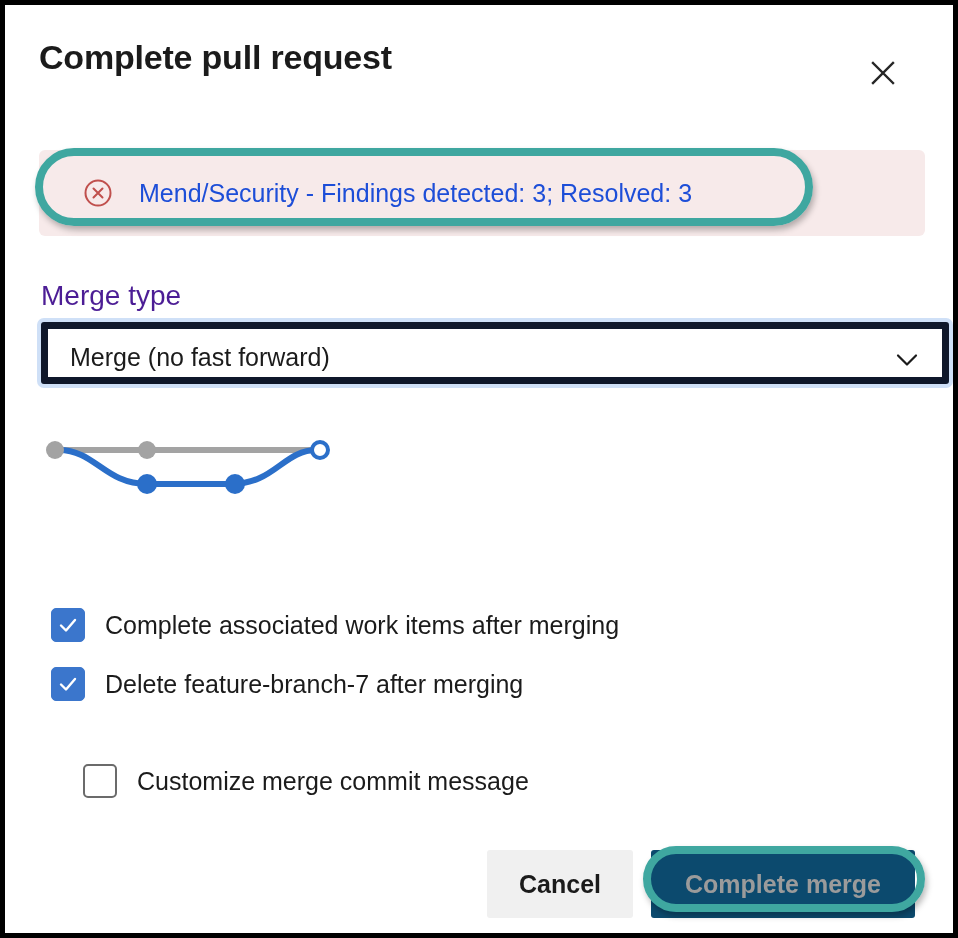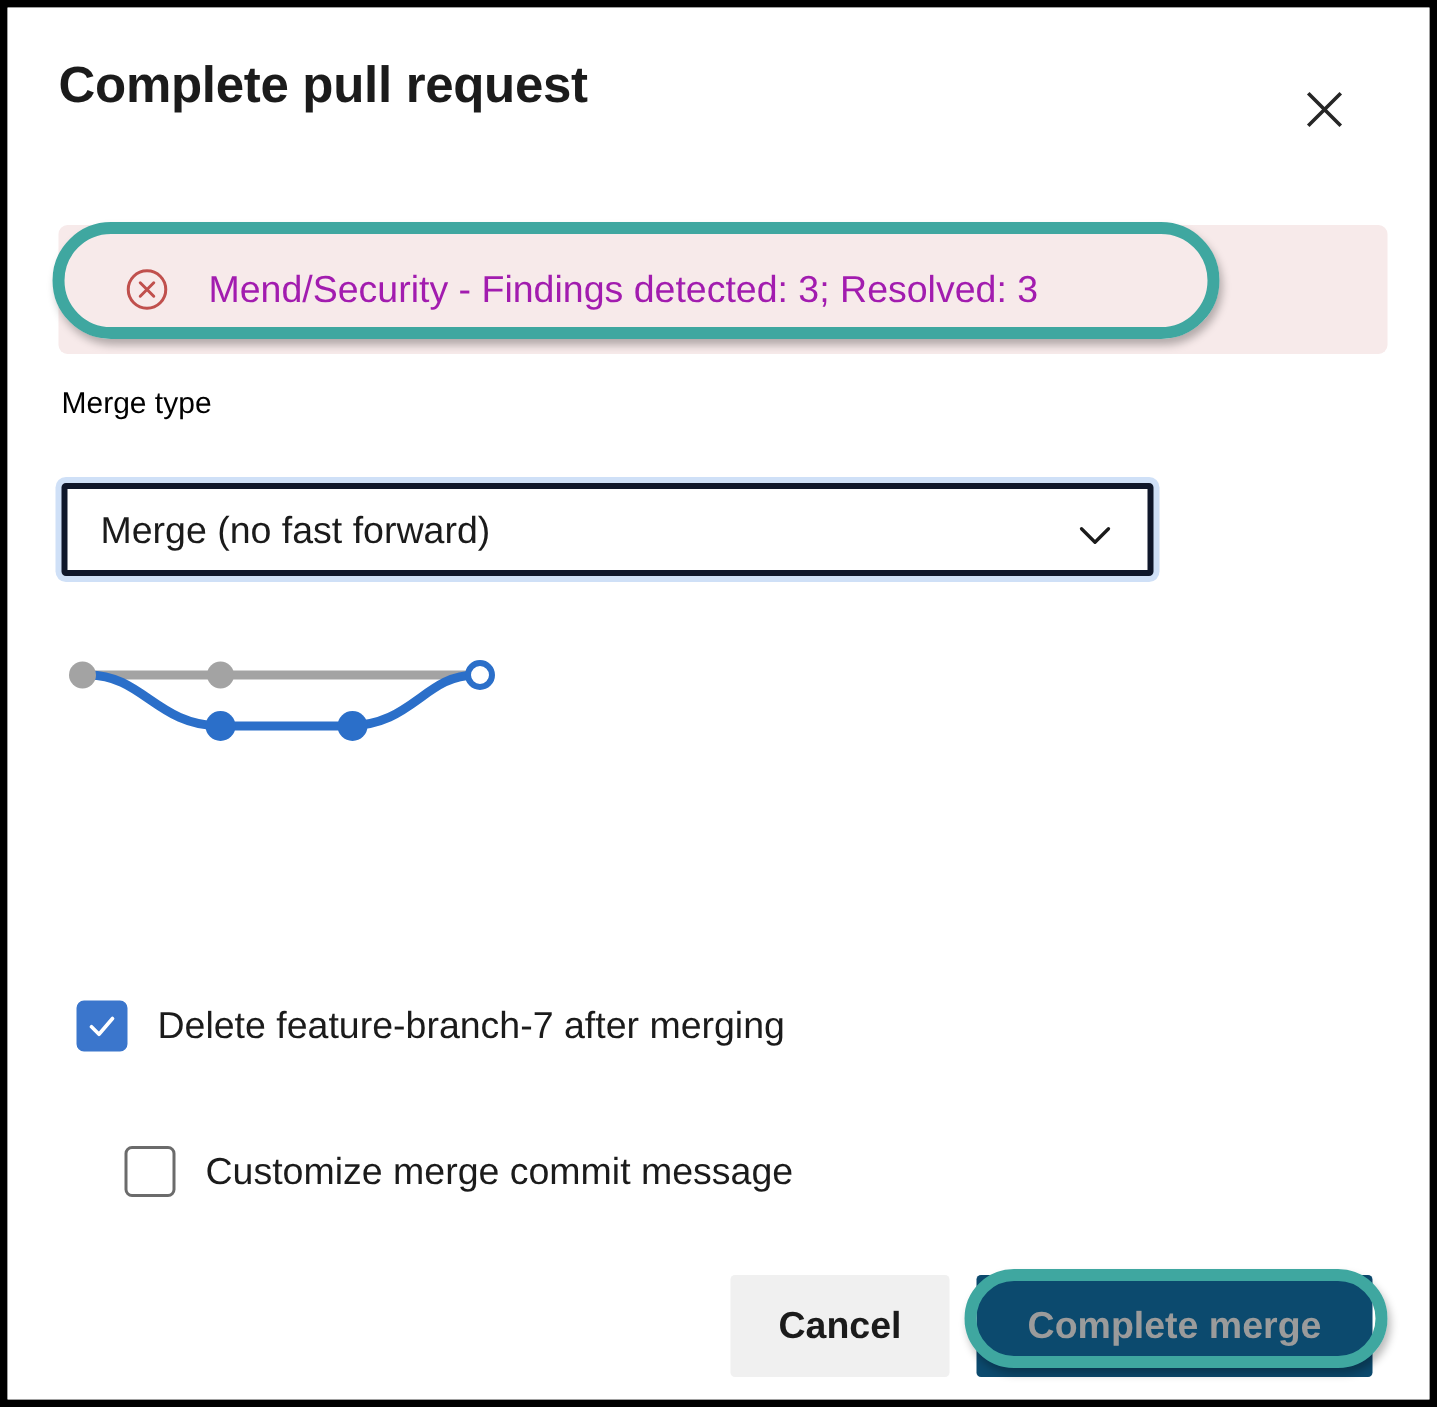--- a/index.html
+++ b/index.html
@@ -67,21 +67,21 @@
     left: 44px;
     top: 28px;
     width: 30px;
     height: 30px;
   }
   .error-text {
     position: absolute;
     left: 100px;
     top: 26px;
     font-size: 25px;
-    color: #a21caf;
+    color: #1d4ed8;
     line-height: 34px;
     white-space: nowrap;
   }
 
   
   .annot-oval-banner {
     position: absolute;
     left: 30px;
     top: 143px;
     width: 778px;
@@ -90,32 +90,32 @@
     border-radius: 40px;
     box-sizing: border-box;
     box-shadow: 2px 4px 6px rgba(0,0,0,0.28);
     pointer-events: none;
   }
 
   
   .field-label {
     position: absolute;
     left: 36px;
-    top: 253px;
-    font-size: 20px;
-    color: #000000;
+    top: 275px;
+    font-size: 28px;
+    color: #4c1d95;
   }
   .dropdown {
     position: absolute;
     left: 36px;
     top: 317px;
-    width: 728px;
+    width: 908px;
     height: 62px;
     background: #ffffff;
-    border: 4px solid #0f172a;
+    border: 7px solid #0f172a;
     border-radius: 3px;
     box-sizing: border-box;
     box-shadow: 0 0 0 4px #cfe0f7;
     cursor: pointer;
   }
   .dropdown-value {
     position: absolute;
     left: 22px;
     top: 14px;
     font-size: 25px;
@@ -267,20 +267,28 @@
         <path d="M196 56 C 240 56, 248 22, 282 22" fill="none" stroke="#2b6fc9" stroke-width="6"></path>
         <circle cx="20" cy="22" r="9" fill="#a3a3a3"></circle>
         <circle cx="112" cy="22" r="9" fill="#a3a3a3"></circle>
         <circle cx="112" cy="56" r="10" fill="#2b6fc9"></circle>
         <circle cx="200" cy="56" r="10" fill="#2b6fc9"></circle>
         <circle cx="285" cy="22" r="8" fill="#ffffff" stroke="#2b6fc9" stroke-width="4"></circle>
       </svg>
     </div>
 
 
+    <div class="option-row r1">
+      <div class="checkbox checked">
+        <svg width="22" height="22" viewBox="0 0 22 22" aria-hidden="true">
+          <path d="M4 11.5 L9 16.5 L18 6" fill="none" stroke="#ffffff" stroke-width="2.4" stroke-linecap="round" stroke-linejoin="round"></path>
+        </svg>
+      </div>
+      <div class="option-label">Complete associated work items after merging</div>
+    </div>
 
     <div class="option-row r2">
       <div class="checkbox checked">
         <svg width="22" height="22" viewBox="0 0 22 22" aria-hidden="true">
           <path d="M4 11.5 L9 16.5 L18 6" fill="none" stroke="#ffffff" stroke-width="2.4" stroke-linecap="round" stroke-linejoin="round"></path>
         </svg>
       </div>
       <div class="option-label">Delete feature-branch-7 after merging</div>
     </div>
 

